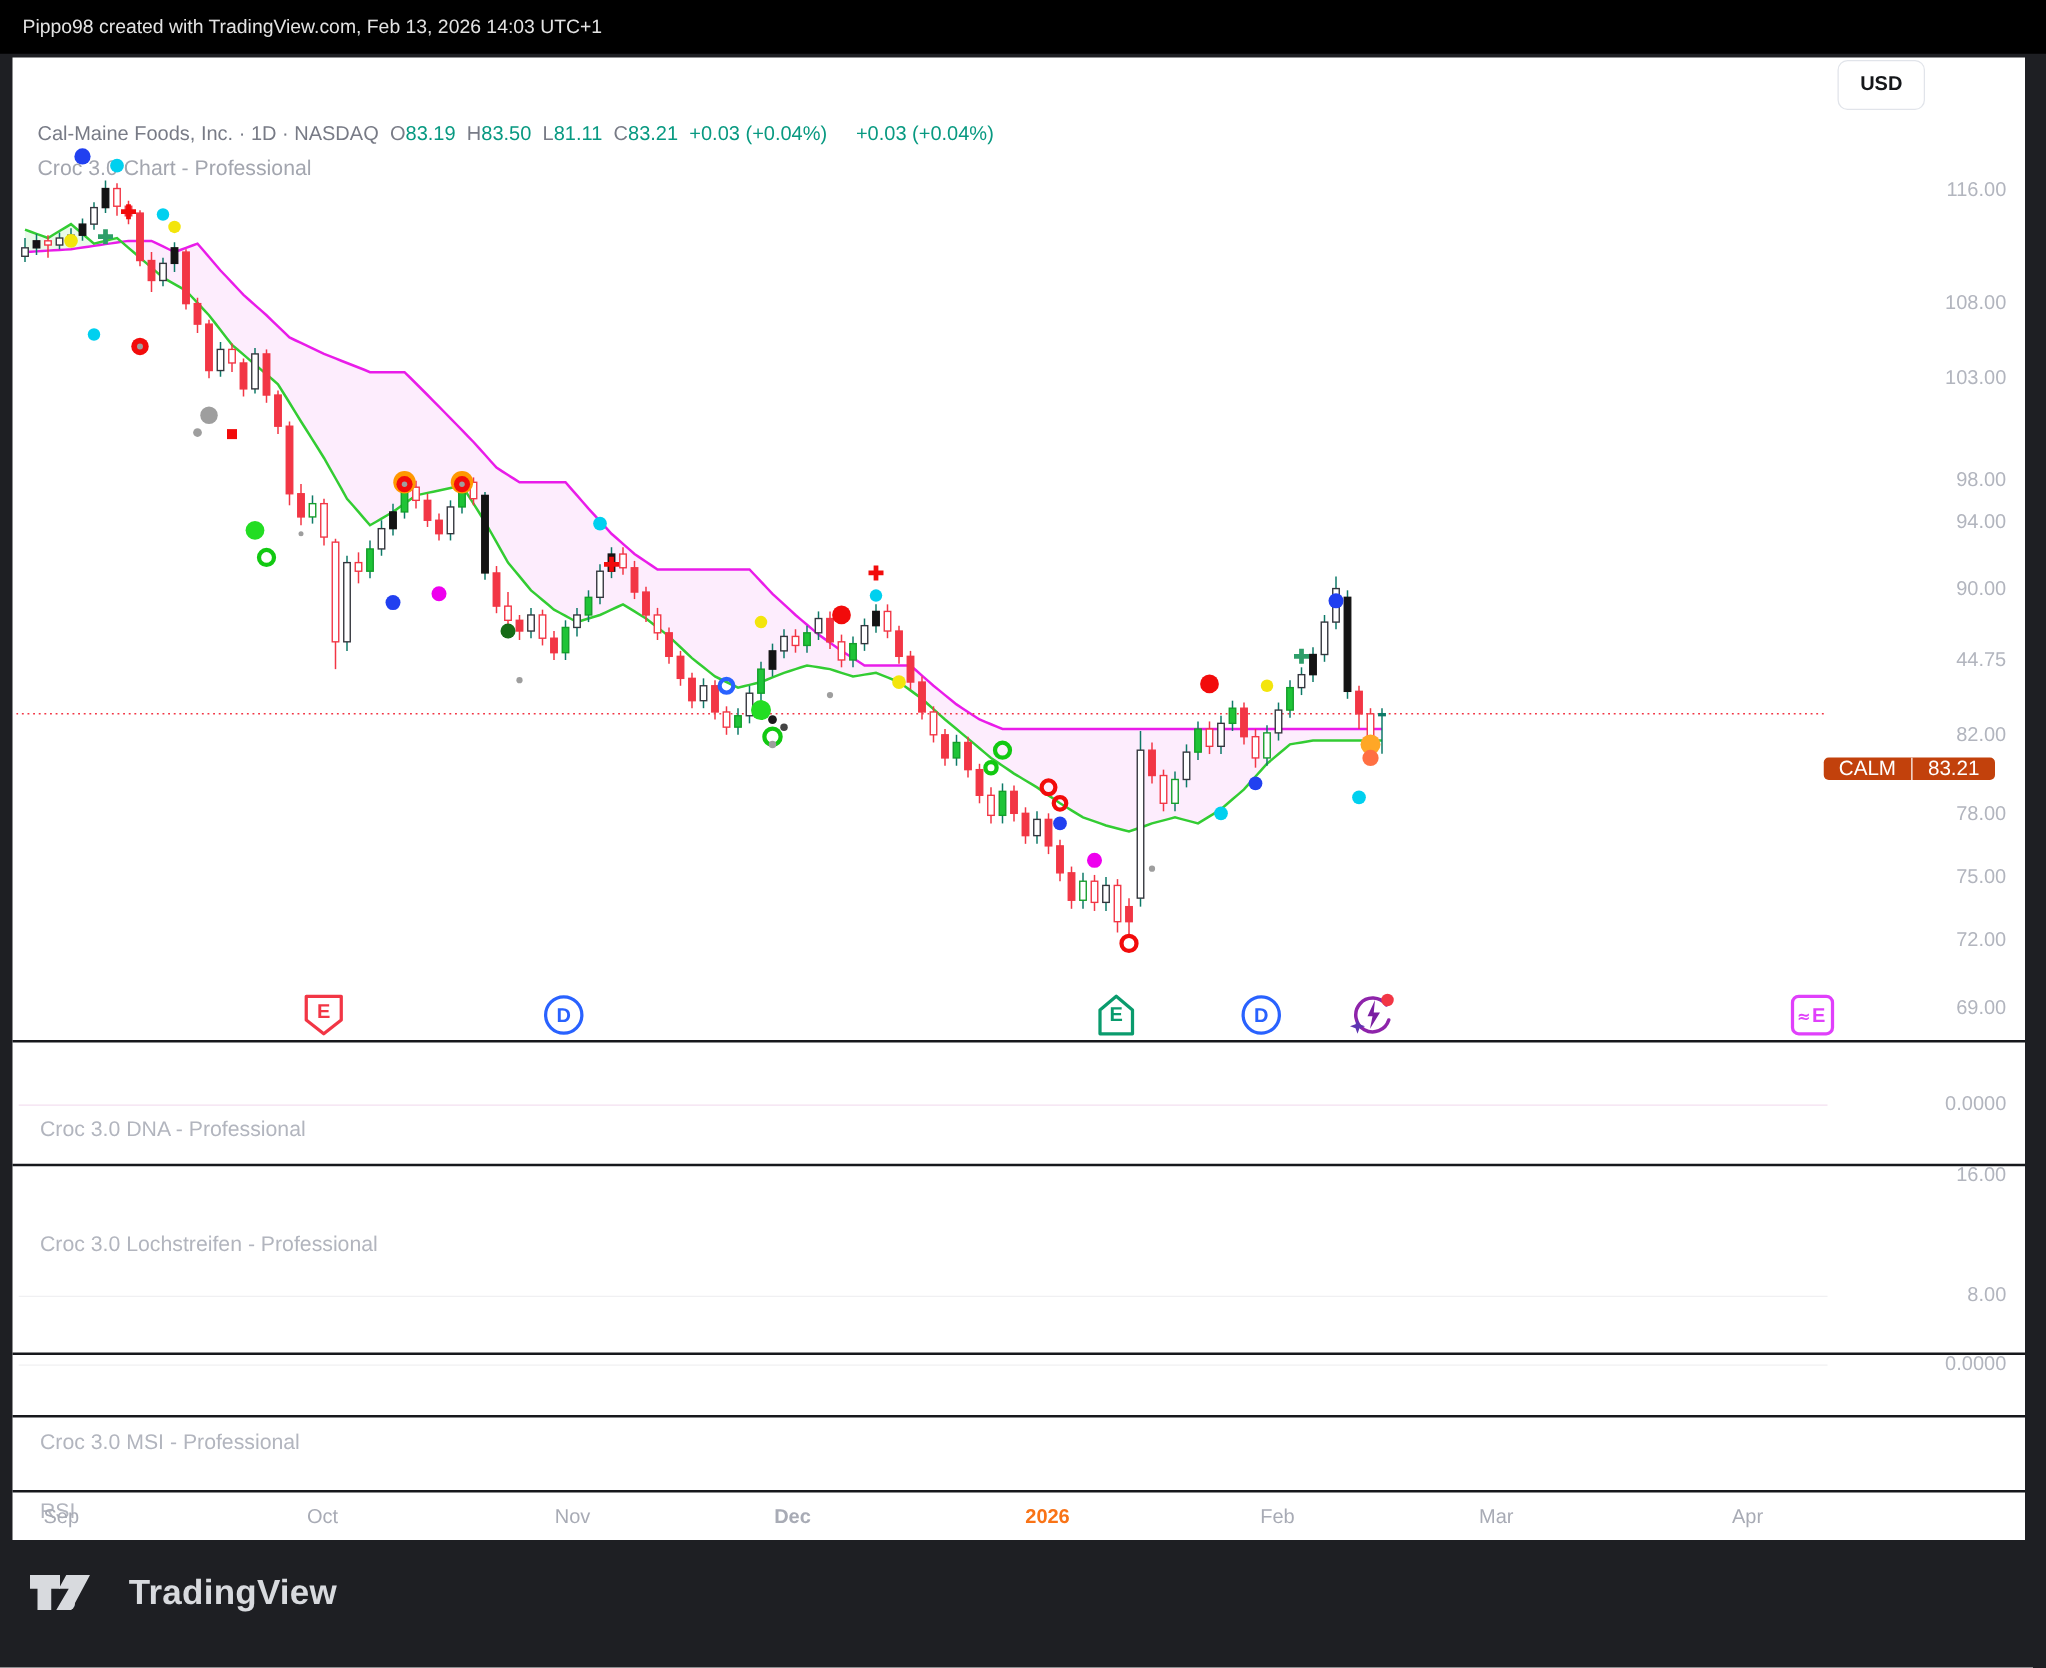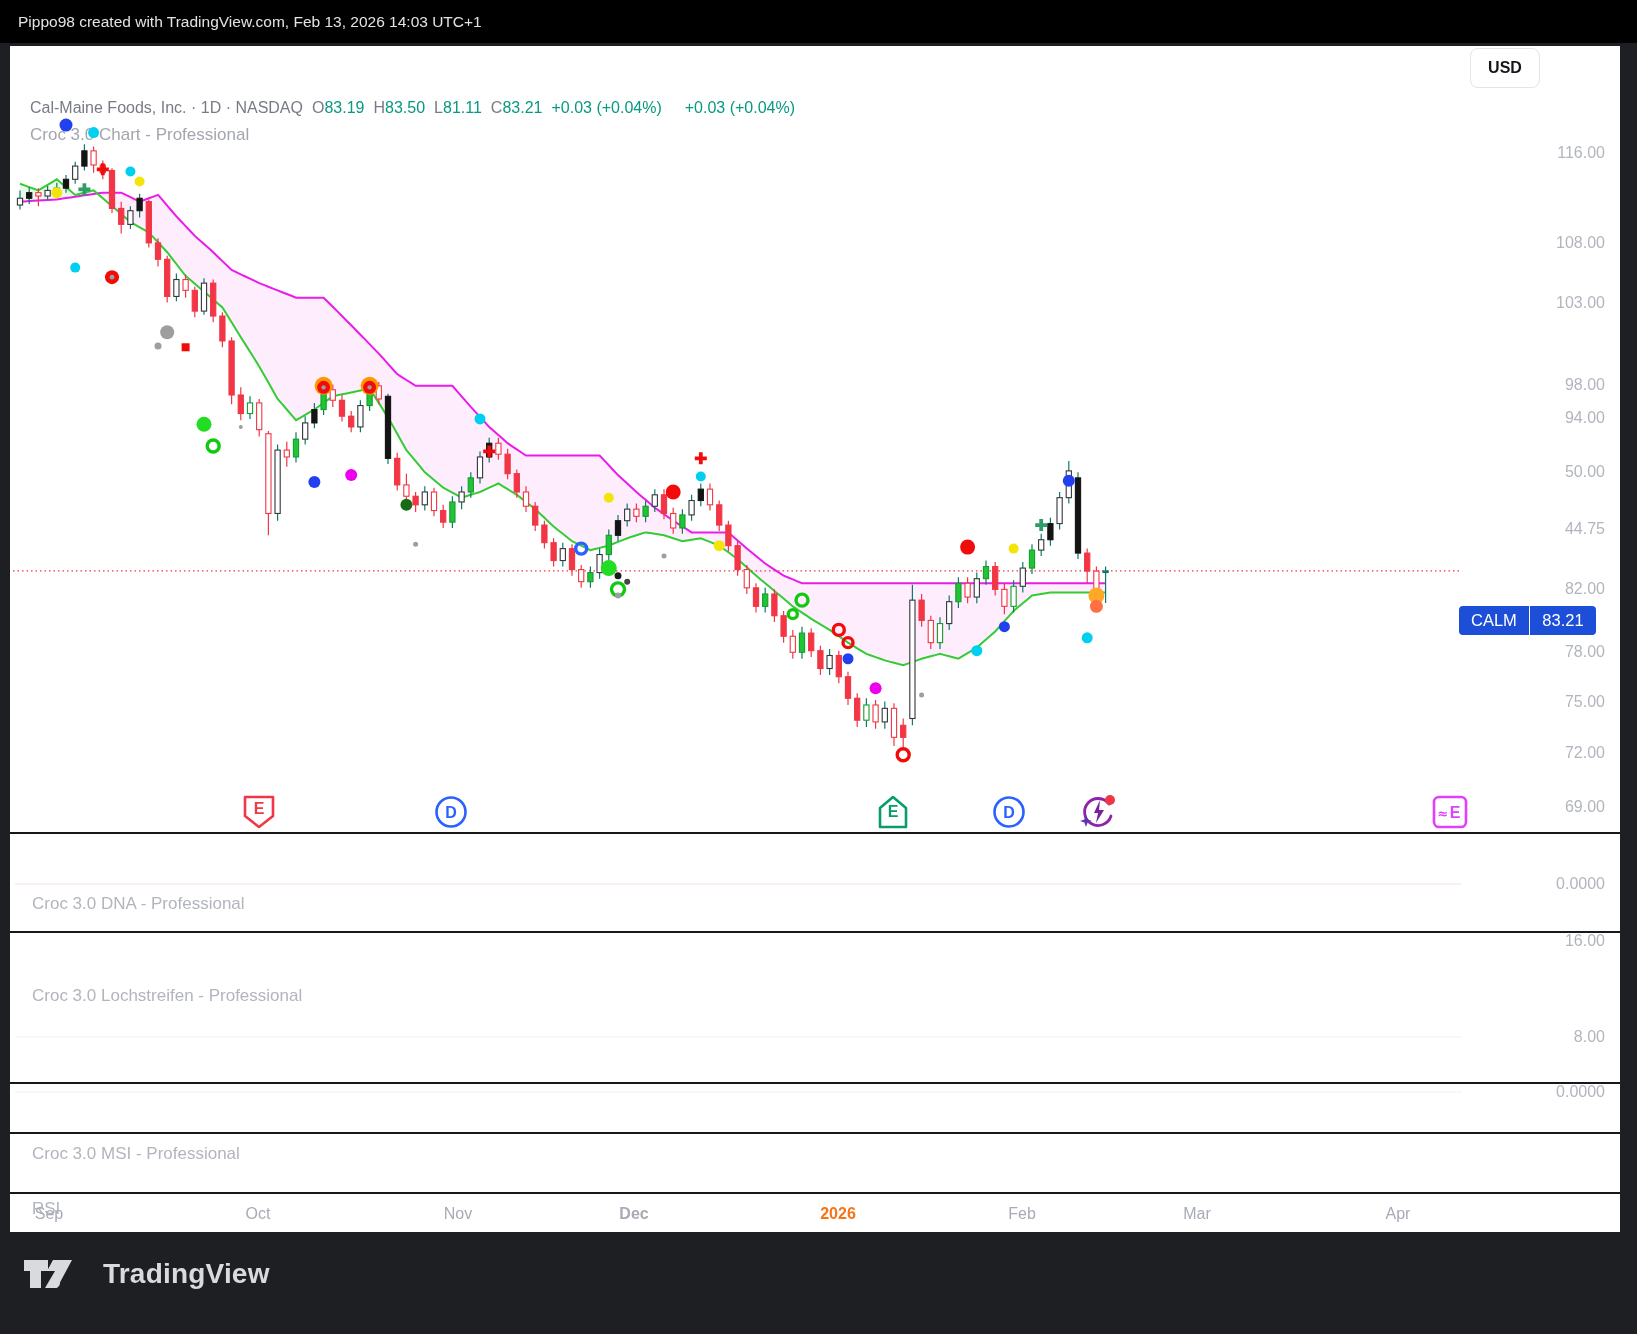--- a/index.html
+++ b/index.html
@@ -13,21 +13,21 @@
   .ohlc .v{color:#089981;}
   .chg{color:#089981;}
   .chg2{color:#089981;margin-left:14px;}
   .hdr-line2{position:absolute;left:20px;top:79px;font-size:17px;color:#a3a6af;}
   .usd-btn{position:absolute;left:1460px;top:2px;width:68px;height:38px;border:1px solid #e1e4ea;border-radius:8px;background:#fff;color:#15171a;font-size:16px;font-weight:600;display:flex;align-items:center;justify-content:center;}
   .chart-svg{position:absolute;left:0;top:0;width:1637px;height:1334px;pointer-events:none;}
   .axis-label{position:absolute;right:32px;transform:translateY(-50%);font-size:16px;color:#b2b5be;white-space:nowrap;}
   .pane-title{position:absolute;left:22px;transform:translateY(-50%);font-size:17px;color:#b2b5be;white-space:nowrap;}
   .month-label{position:absolute;transform:translate(-50%,-50%);font-size:16px;color:#a8abb5;top:1214px;}
   .month-label.bold{color:#f97316;font-weight:600;}
-  .last-price{position:absolute;left:1449px;top:560px;height:29px;display:flex;align-items:stretch;border-radius:4px;overflow:hidden;background:#1d4ed8;color:#fff;font-size:16.5px;}
+  .last-price{position:absolute;left:1449px;top:560px;height:18px;display:flex;align-items:stretch;border-radius:4px;overflow:hidden;background:#c2410c;color:#fff;font-size:16.5px;}
   .last-price .cell{display:flex;align-items:center;padding:0 12px;}
   .last-price .sep{width:1.5px;background:#fff;}
   .footer-logo{position:absolute;left:22px;top:1252px;display:flex;align-items:center;gap:29px;color:#d8dade;}
   .footer-text{font-size:28px;font-weight:700;letter-spacing:.2px;}
 </style>
 </head>
 <body>
 
 <div class="topbar">
   <span>Pippo98 created with TradingView.com, Feb 13, 2026 14:03 UTC+1</span>
@@ -402,21 +402,21 @@
       <text x="5" y="5.5" text-anchor="middle" font-size="16" font-weight="700" fill="#e040fb" font-family="&quot;Liberation Sans&quot;,sans-serif">E</text>
     </g>
   </svg>
 
 <div id="price-labels">
     <div class="axis-label" style="top: 153px;">116.00</div>
     <div class="axis-label" style="top: 242.895px;">108.00</div>
     <div class="axis-label" style="top: 302.527px;">103.00</div>
     <div class="axis-label" style="top: 365.127px; margin-top: 20px;">98.00</div>
     <div class="axis-label" style="top: 417.552px;">94.00</div>
-    <div class="axis-label" style="top: 472.256px;">50.00</div>
+    <div class="axis-label" style="top: 472.256px;">90.00</div>
     <div class="axis-label" style="top: 529.448px;">44.75</div>
     <div class="axis-label" style="top: 589.364px;">82.00</div>
     <div class="axis-label" style="top: 652.277px;">78.00</div>
     <div class="axis-label" style="top: 701.616px;">75.00</div>
     <div class="axis-label" style="top: 752.97px;">72.00</div>
     <div class="axis-label" style="top: 806.51px;">69.00</div>
   </div>
 <div id="pane-values">
     <div class="axis-label" style="top: 884px;">0.0000</div>
     <div class="axis-label" style="top: 941px;">16.00</div>

